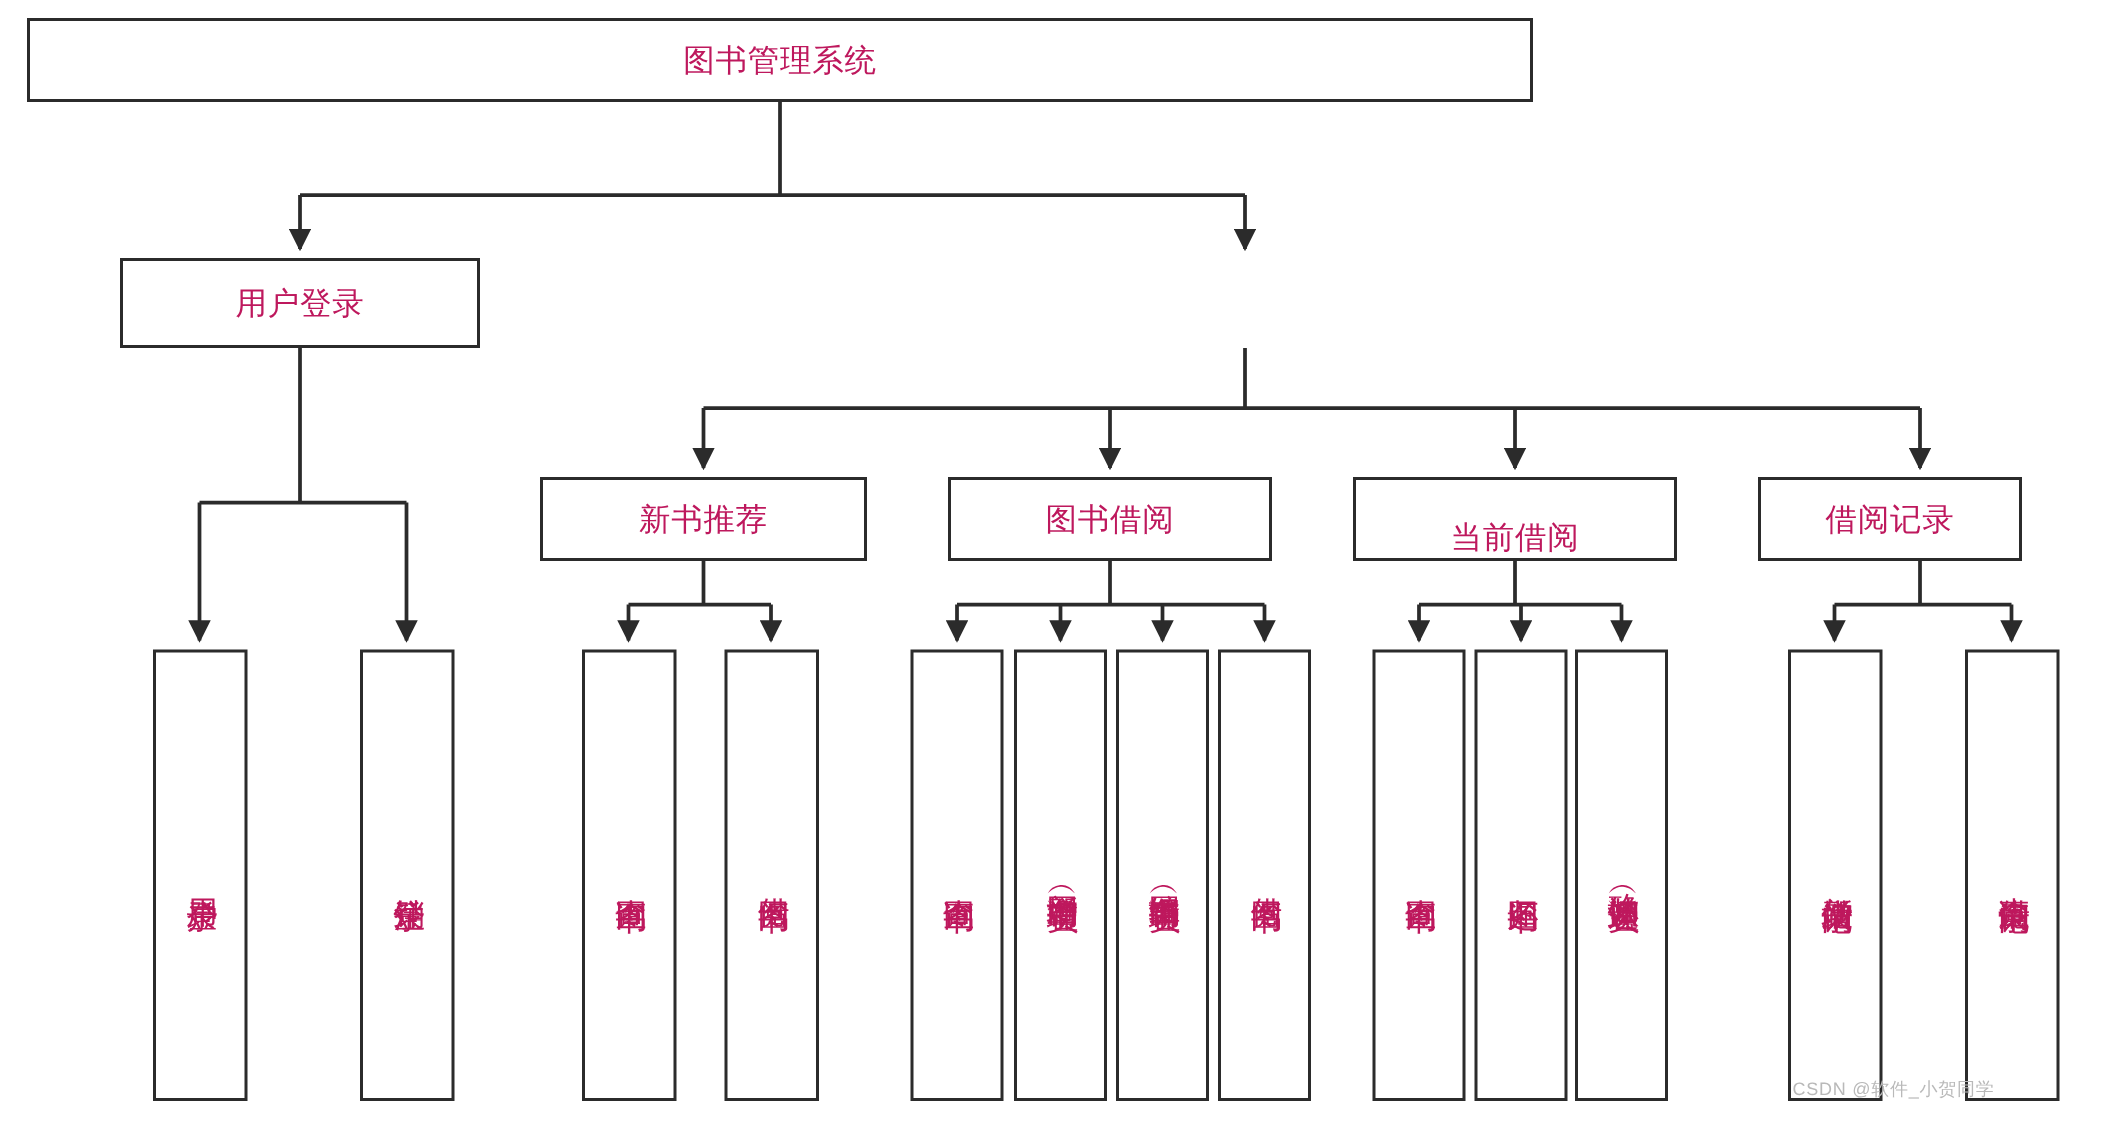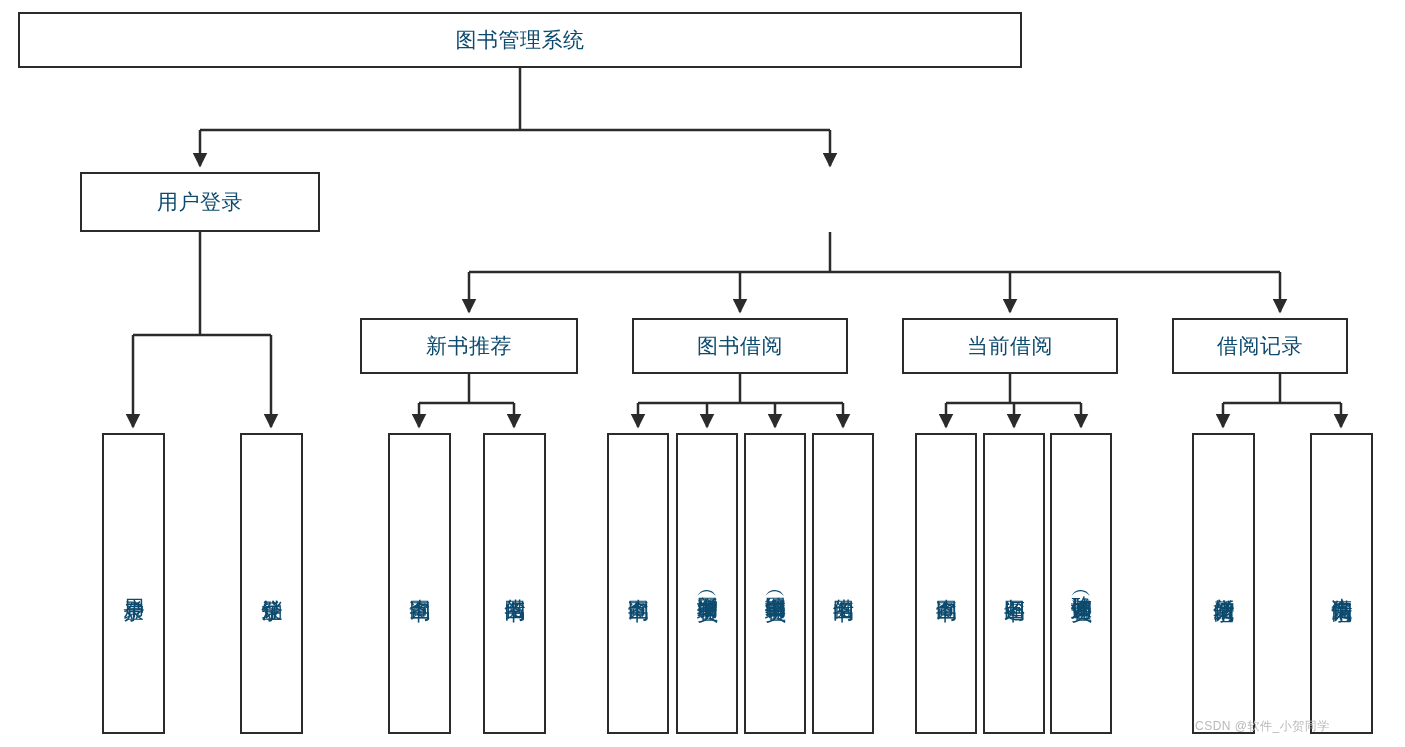--- a/index.html
+++ b/index.html
@@ -26,21 +26,21 @@
     pointer-events: none;
   }
   .node {
     position: absolute;
     box-sizing: border-box;
     border: 2.5px solid #2b2b2b;
     background: #ffffff;
     display: flex;
     align-items: center;
     justify-content: center;
-    color: #0c4a6e;
+    color: #be185d;
   }
   .node.horiz {
     font-size: 21px;
     letter-spacing: 0.5px;
   }
   .node.vert {
     writing-mode: vertical-rl;
     text-orientation: upright;
     font-size: 21px;
     line-height: 1.18;
@@ -124,21 +124,21 @@
   <div class="node horiz" style="left: 80px; top: 172px; width: 240px; height: 60px;">
     <span>用户登录</span>
   </div>
 
   <div class="node horiz" style="left: 360px; top: 318px; width: 218px; height: 56px;">
     <span>新书推荐</span>
   </div>
   <div class="node horiz" style="left: 632px; top: 318px; width: 216px; height: 56px;">
     <span>图书借阅</span>
   </div>
-  <div class="node horiz" style="left: 902px; top: 318px; width: 216px; height: 56px;">
+  <div class="node horiz" style="left: 902px; top: 318px; width: 216px; height: 56px; align-items: flex-end;">
     <span>当前借阅</span>
   </div>
   <div class="node horiz" style="left: 1172px; top: 318px; width: 176px; height: 56px;">
     <span>借阅记录</span>
   </div>
 
   <div class="node vert" style="left: 102px; top: 433px; width: 63px; height: 301px;">
     <span class="vtext">用户登录</span>
   </div>
   <div class="node vert" style="left: 240px; top: 433px; width: 63px; height: 301px;">

